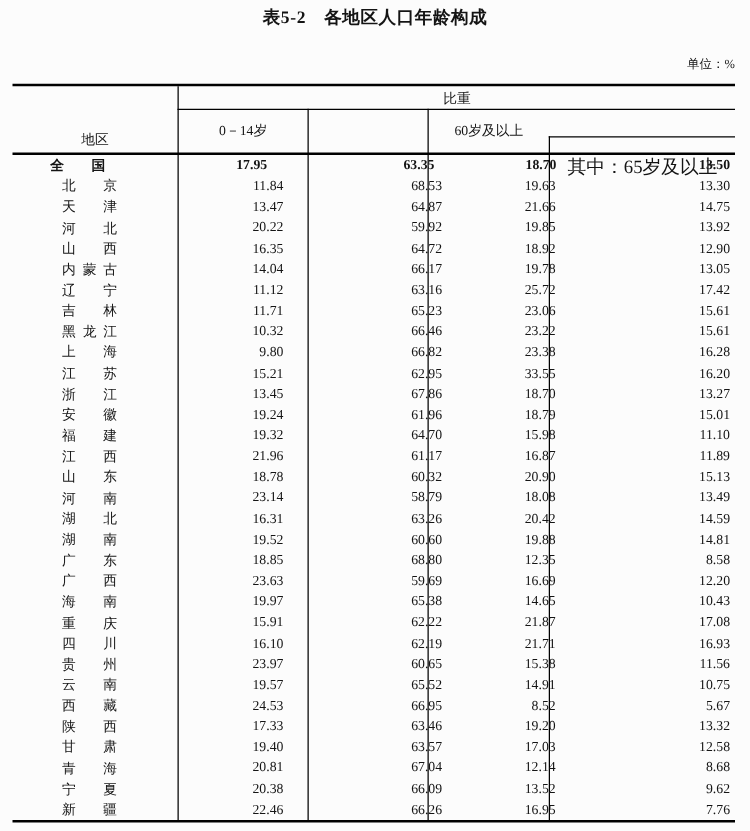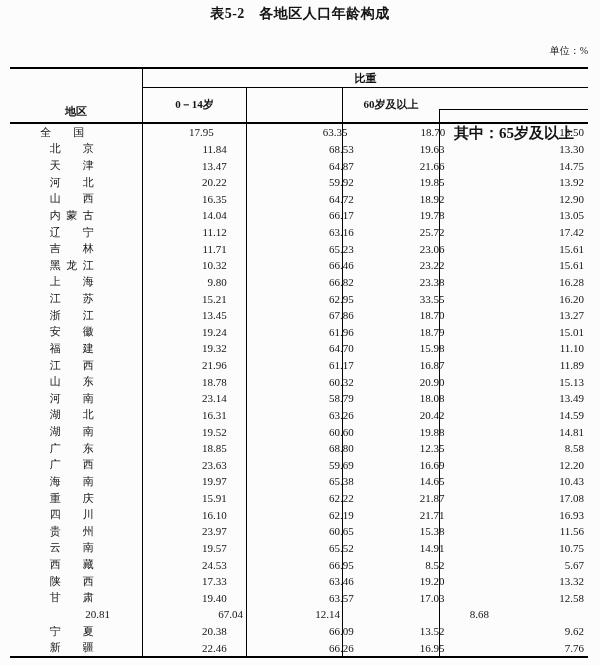--- a/index.html
+++ b/index.html
@@ -36,38 +36,37 @@
   .v4{left:429px;top:40px;bottom:0;width:1px;}
   
   .h-under-group{left:132px;right:0;top:18px;height:1px;}
   .h-sub-box-top{left:429px;right:0;top:40px;height:1px;}
   .h-header-bottom{left:0;right:0;top:53px;height:2px;}
   .hcell{
     position:absolute;
     display:flex;align-items:center;justify-content:center;
     font-size:11px;
     box-sizing:border-box;
-    font-weight:bold;
   }
   .hc-region{left:0;top:16px;width:132px;height:53px;}
   .hc-group{left:133px;top:0;width:445px;height:18px;}
   .hc-c0{left:133px;top:18px;width:103px;height:35px;}
   .hc-c1{left:237px;top:18px;width:95px;height:35px;}
   .hc-c2{left:333px;top:18px;width:96px;height:35px;}
   .hc-c3{left:430px;top:58px;width:148px;height:12px;font-size:15px;}
   .tbody{
     position:absolute;left:0;top:55px;bottom:0;right:0;
     display:flex;flex-direction:column;
   }
   .trow{
     flex:1;
     display:flex;align-items:center;
     font-size:11px;
   }
-  .trow.bold{font-weight:normal;gap:20px;}
+  .trow.bold{font-weight:bold;gap:20px;}
   .cell-region{
     width:132px;
     display:flex;justify-content:center;
     box-sizing:border-box;
   }
   .cell-region .rname{
     display:inline-block;width:44px;
     text-align:justify;text-align-last:justify;
   }
   .cell-val{
@@ -359,20 +358,23 @@
       <div class="trow">
     <div class="cell-region">
           <span class="rname">甘肃</span>
         </div>
     <div class="cell-val w0">19.40</div>
     <div class="cell-val w1">63.57</div>
     <div class="cell-val w2">17.03</div>
     <div class="cell-val w3">12.58</div>
   </div>
       <div class="trow">
+    <div class="cell-region">
+          <span class="rname">青海</span>
+        </div>
     <div class="cell-val w0">20.81</div>
     <div class="cell-val w1">67.04</div>
     <div class="cell-val w2">12.14</div>
     <div class="cell-val w3">8.68</div>
   </div>
       <div class="trow">
     <div class="cell-region">
           <span class="rname">宁夏</span>
         </div>
     <div class="cell-val w0">20.38</div>

